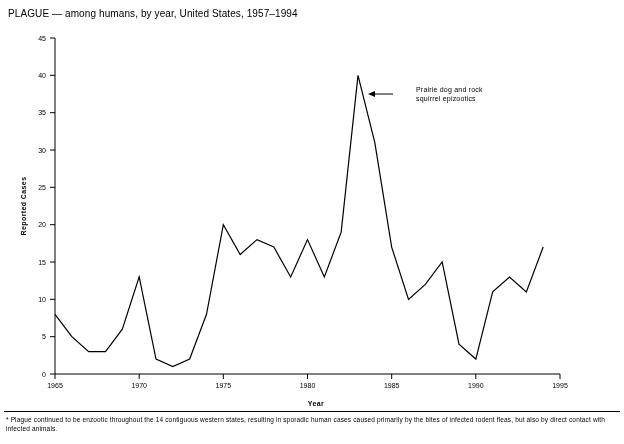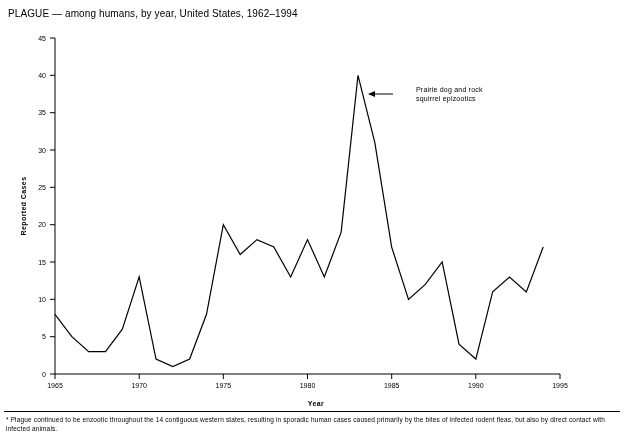--- a/index.html
+++ b/index.html
@@ -49,21 +49,21 @@
   }
   .tick-text {
     font-size: 7px;
   }
   svg { display: block; }
   text { font-family: "Liberation Sans", sans-serif; }
 </style>
 </head>
 <body>
 
-<div id="page-title">PLAGUE — among humans, by year, United States, 1962–1994</div>
+<div id="page-title">PLAGUE — among humans, by year, United States, 1957–1994</div>
 
 <div id="chart-area">
   <svg id="chart-svg" width="624" height="390" viewBox="0 0 624 390">
 
     <line x1="55" y1="12" x2="55" y2="348" stroke="#000" stroke-width="1"></line>
 
     <line x1="55" y1="348" x2="560" y2="348" stroke="#000" stroke-width="1"></line>
 
     <g>
       <line x1="50" y1="348" x2="55" y2="348" stroke="#000" stroke-width="1"></line>

